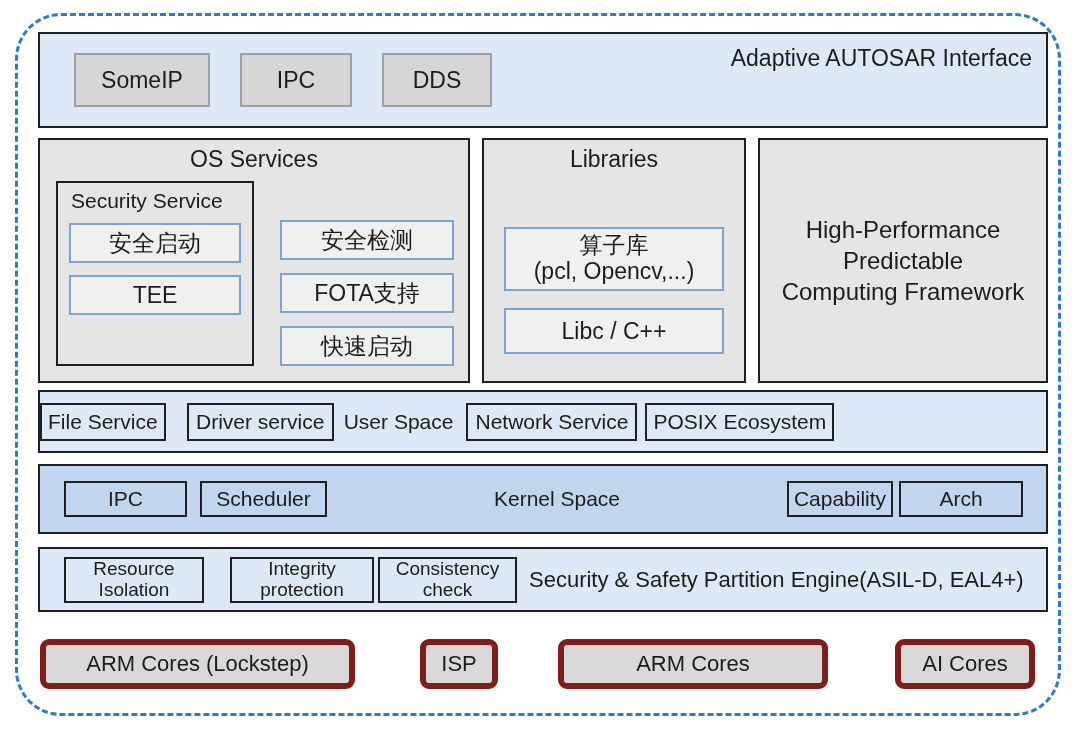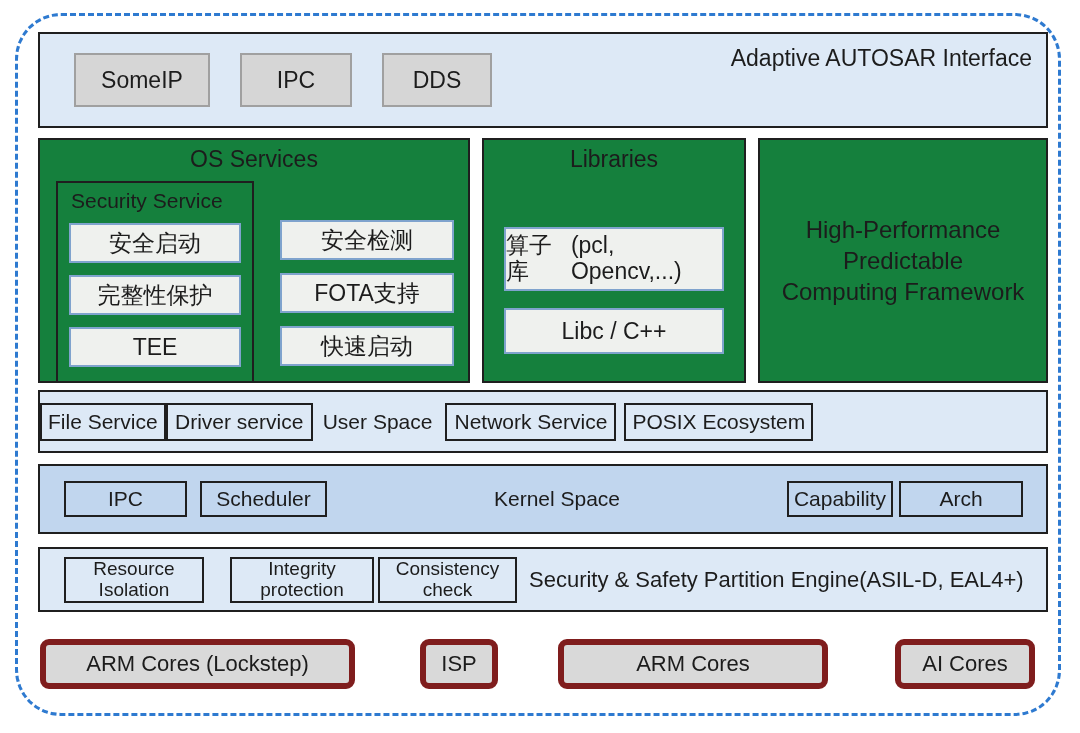--- a/index.html
+++ b/index.html
@@ -16,48 +16,48 @@
   .row-autosar { position:relative; height:96px; background:#dde9f6; border:2px solid #1f1f1f;
     display:flex; align-items:center; }
   .chip-strip { display:flex; margin-left:34px; gap:30px; }
   .chip { height:54px; background:#d6d6d6; border:2px solid #a0a0a0;
     display:flex; align-items:center; justify-content:center; font-size:23px; }
   .chip.c0 { width:136px; } .chip.c1 { width:112px; } .chip.c2 { width:110px; }
   .autosar-title { position:absolute; top:11px; right:14px; font-size:23px; }
 
   
   .band { display:flex; margin-top:10px; height:245px; }
-  .block { background:#15803d; border:2px solid #1f1f1f; }
+  .block { background:#e5e5e5; border:2px solid #1f1f1f; }
   .block-title { text-align:center; font-size:23px; margin-top:6px; }
 
   .os-block { width:432px; }
   .os-content { display:flex; padding:8px 14px 0 16px; }
   .sec-box { width:198px; border:2px solid #1f1f1f; padding:6px 11px 14px 11px; }
   .sec-title { font-size:21px; margin:0 0 10px 2px; }
   .lite { background:#eff1ee; border:2px solid #7fa3cd; height:40px;
     display:flex; align-items:center; justify-content:center; font-size:23px; }
   .sec-box .lite { margin-bottom:12px; } .sec-box .lite:last-child { margin-bottom:0; }
   .os-right { flex:1; margin-left:26px; padding-top:39px; display:flex; flex-direction:column; gap:13px; }
 
   .lib-block { width:264px; margin-left:12px; }
   .lib-content { padding:0 20px; }
-  .lib-box1 { margin-top:54px; height:64px; line-height:1.12; }
+  .lib-box1 { margin-top:54px; height:64px; flex-direction:column; line-height:1.12; }
   .lib-box2 { margin-top:17px; height:46px; }
 
   .hpc-block { flex:1; margin-left:12px; display:flex; align-items:center; justify-content:center; }
   .hpc-text { text-align:center; font-size:24px; line-height:1.3; }
 
   
   .row-user { margin-top:7px; height:63px; background:#dde9f6; border:2px solid #1f1f1f;
     display:flex; align-items:center; font-size:21px; }
   .ubox { border:2px solid #1f1f1f; height:38px; display:flex; align-items:center;
     justify-content:center; padding:0 6px; }
   .u0 { margin-left:10px; min-width:155px; }
   .u1 { margin-left:0;  min-width:124px; }
-  .u2 { margin-left:0;  min-width:147px; }
+  .u2 { margin-left:21px;  min-width:147px; }
   .user-label { padding:0 10px; }
   .u3 { margin-left:3px;  min-width:171px; }
   .u4 { margin-left:8px;  min-width:180px; }
 
   
   .row-kernel { margin-top:11px; height:70px; background:#c1d6ee; border:2px solid #1f1f1f;
     display:flex; align-items:center; font-size:21px; }
   .kbox { border:2px solid #1f1f1f; height:36px; display:flex; align-items:center; justify-content:center; }
   .k0 { margin-left:24px; width:123px; }
   .k1 { margin-left:13px; width:127px; }
@@ -102,21 +102,20 @@
     </div>
 
     <div class="band">
 
       <div class="block os-block">
         <div class="block-title">OS Services</div>
         <div class="os-content">
           <div class="sec-box">
             <div class="sec-title">Security Service</div>
             <div class="lite">安全启动</div>
-            <div class="lite">完整性保护</div>
             <div class="lite">TEE</div>
           </div>
           <div class="os-right">
             <div class="lite">安全检测</div>
             <div class="lite">FOTA支持</div>
             <div class="lite">快速启动</div>
           </div>
         </div>
       </div>
 

